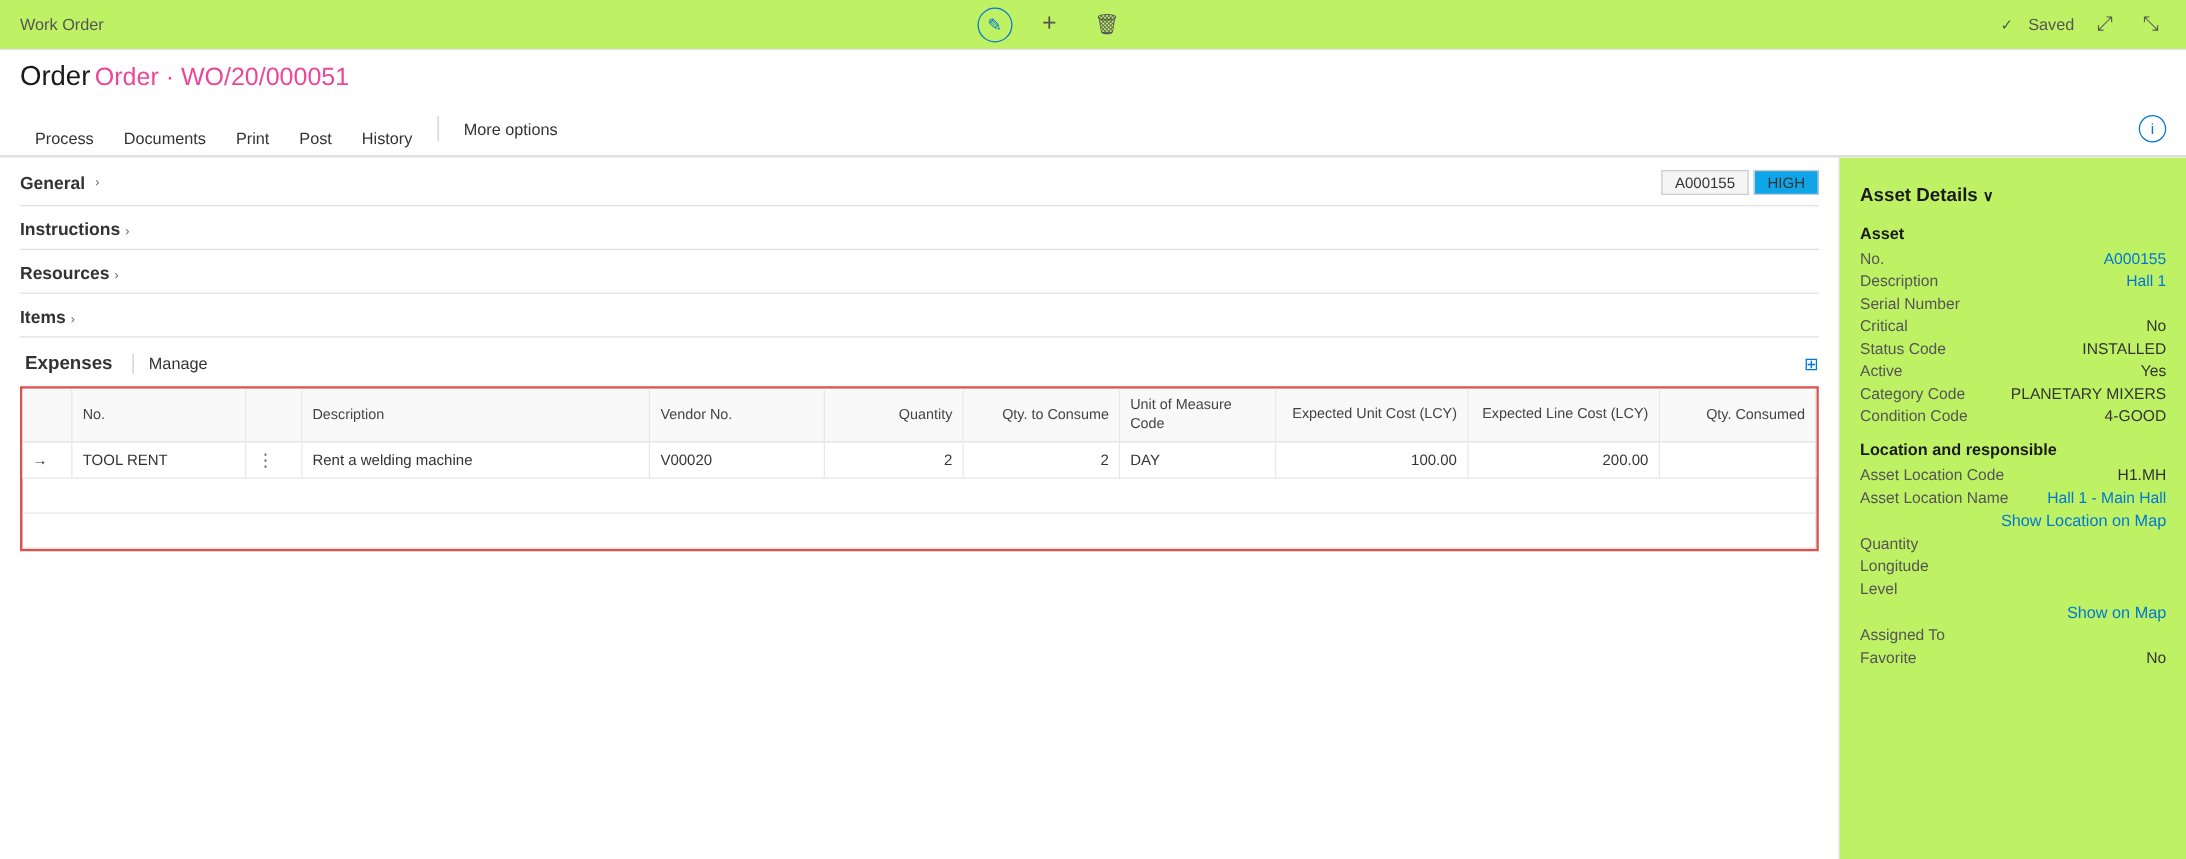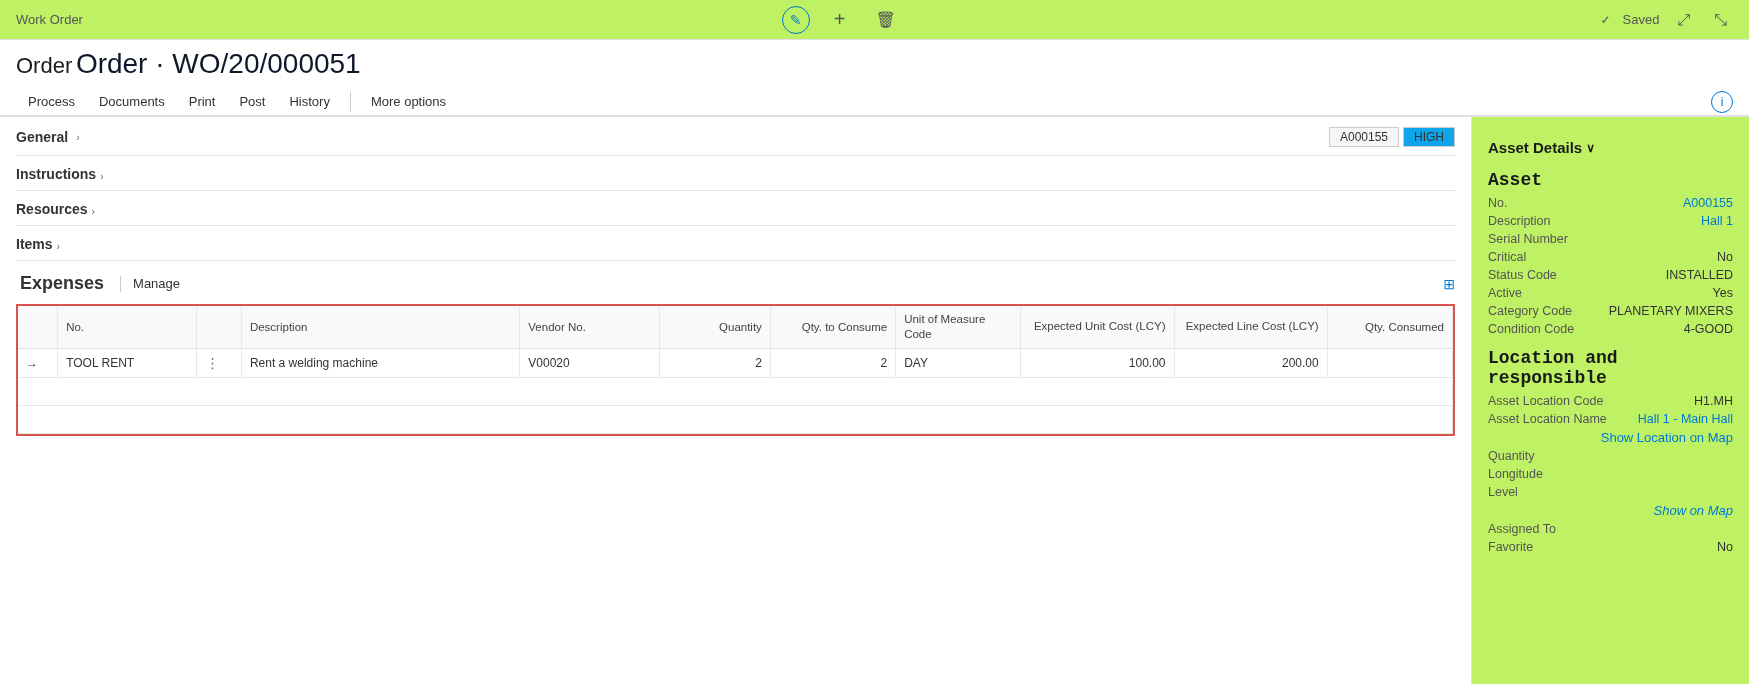--- a/index.html
+++ b/index.html
@@ -13,21 +13,21 @@
     .top-bar-left { display: flex; align-items: center; gap: 12px; }
     .top-bar-center { display: flex; align-items: center; gap: 18px; }
     .top-bar-right { display: flex; align-items: center; gap: 12px; font-size: 13px; color: #555; }
 
     .page-title-area { padding: 8px 16px 4px 16px; }
 
     .menu-bar {
       display: flex; align-items: center; gap: 0; padding: 4px 16px 0 16px;
       border-bottom: 2px solid #e0e0e0;
     }
-    .menu-item { padding: 6px 12px; font-size: 13px; cursor: pointer; color: #333; border-bottom: 2px solid transparent; margin-bottom: -2px; }
+    .menu-item { padding: 6px 12px; font-size: 13px; cursor: pointer; color: #333; border-bottom: 2px solid transparent; margin-bottom: -2px; margin-top: 15px; }
     .menu-divider { width: 1px; height: 20px; background: #ccc; margin: 0 8px; }
     .menu-item-more { padding: 6px 12px; font-size: 13px; cursor: pointer; color: #333; }
 
     .main-layout { display: flex; height: calc(687px - 120px); overflow: hidden; }
 
     .content-area { flex: 1; overflow-y: auto; padding: 0 16px; }
 
     .section-header {
       display: flex; align-items: flex-end; padding: 10px 0 8px 0;
       border-bottom: 1px solid #e0e0e0; cursor: pointer;
@@ -43,21 +43,21 @@
       padding: 2px 10px; border: 1px solid #ccc; font-size: 12px; color: #333; background: #f5f5f5;
     }
     .badge-high { background: #0ea5e9; }
 
     .expenses-section { margin-top: 12px; }
     .expenses-header {
       display: flex; align-items: center; justify-content: space-between;
       padding-bottom: 6px;
     }
     .expenses-tabs { display: flex; align-items: center; gap: 0; }
-    .expenses-tab { font-size: 18px; font-weight: 600; color: #333; padding: 0 4px; }
+    .expenses-tab { font-size: 15px; font-weight: 600; color: #333; padding: 0 4px; }
     .expenses-tab-divider { width: 1px; height: 16px; background: #ccc; margin: 0 12px; }
     .expenses-manage { font-size: 13px; color: #333; cursor: pointer; }
     .expenses-icon { color: #0078d4; cursor: pointer; font-size: 14px; }
 
     .table-container { border: 2px solid #d9534f; margin-top: 4px; }
     table { width: 100%; border-collapse: collapse; font-size: 12px; }
     thead tr { background: #f9f9f9; border-bottom: 1px solid #e0e0e0; }
     th { padding: 6px 8px; text-align: left; font-weight: 400; color: #444; border-right: 1px solid #e8e8e8; font-size: 11.5px; }
     td { padding: 6px 8px; border-right: 1px solid #e8e8e8; border-bottom: 1px solid #e8e8e8; }
     .td-arrow { color: #333; font-size: 12px; }
@@ -67,21 +67,21 @@
 
     
     .right-panel {
       width: 278px; border-left: 1px solid #e0e0e0; padding: 22px 16px;
       overflow-y: auto; background: #bef264; flex-shrink: 0;
     }
     .panel-title {
       display: flex; align-items: center; gap: 4px;
       font-size: 15px; font-weight: 600; margin-bottom: 14px; color: #1a1a1a;
     }
-    .panel-section-title { font-size: 18px; font-weight: 600; margin: 12px 0 6px 0; color: #1a1a1a; font-family: Liberation Mono, monospace; }
+    .panel-section-title { font-size: 13px; font-weight: 600; margin: 12px 0 6px 0; color: #1a1a1a; }
     .field-row { display: flex; justify-content: space-between; align-items: flex-start; margin-bottom: 4px; }
     .field-label { color: #555; font-size: 12.5px; }
     .field-value { color: #333; font-size: 12.5px; text-align: center; max-width: 160px; }
     .field-value-link { color: #0078d4; font-size: 12.5px; text-align: right; cursor: pointer; }
     .show-map-link { color: #0078d4; font-size: 13px; cursor: pointer; display: block; text-align: right; margin: 4px 0; }
 
     .icon-circle {
       width: 28px; height: 28px; border-radius: 50%;
       border: 1.5px solid #0078d4; display: flex; align-items: center; justify-content: center;
       color: #0078d4; cursor: pointer;
@@ -108,21 +108,21 @@
   <div class="top-bar-right">
     <span class="checkmark">✓</span>
     <span>Saved</span>
     <span class="icon-btn">⤢</span>
     <span class="icon-btn">⤡</span>
   </div>
 </div>
 
 <div class="page-title-area">
   <span style="font-size:22px;font-weight:400;color:#1a1a1a;">Order</span>
-  <span style="font-size:28px;font-weight:400;color:#0f172a;">Order · WO/20/000051</span>
+  <span style="font-size:20px;font-weight:400;color:#ec4899;">Order · WO/20/000051</span>
 </div>
 
 <div class="menu-bar">
   <span class="menu-item">Process</span>
   <span class="menu-item">Documents</span>
   <span class="menu-item">Print</span>
   <span class="menu-item">Post</span>
   <span class="menu-item">History</span>
   <span class="menu-divider"></span>
   <span class="menu-item-more">More options</span>
@@ -274,21 +274,21 @@
       <span class="field-value"></span>
     </div>
     <div class="field-row">
       <span class="field-label">Longitude</span>
       <span class="field-value"></span>
     </div>
     <div class="field-row">
       <span class="field-label">Level</span>
       <span class="field-value"></span>
     </div>
-    <div style="text-align:right;margin:4px 0;font-style:italic;">
+    <div style="text-align:right;margin:4px 0;">
       <span class="show-map-link">Show on Map</span>
     </div>
 
     <div class="field-row">
       <span class="field-label">Assigned To</span>
       <span class="field-value"></span>
     </div>
     <div class="field-row">
       <span class="field-label">Favorite</span>
       <span class="field-value">No</span>

